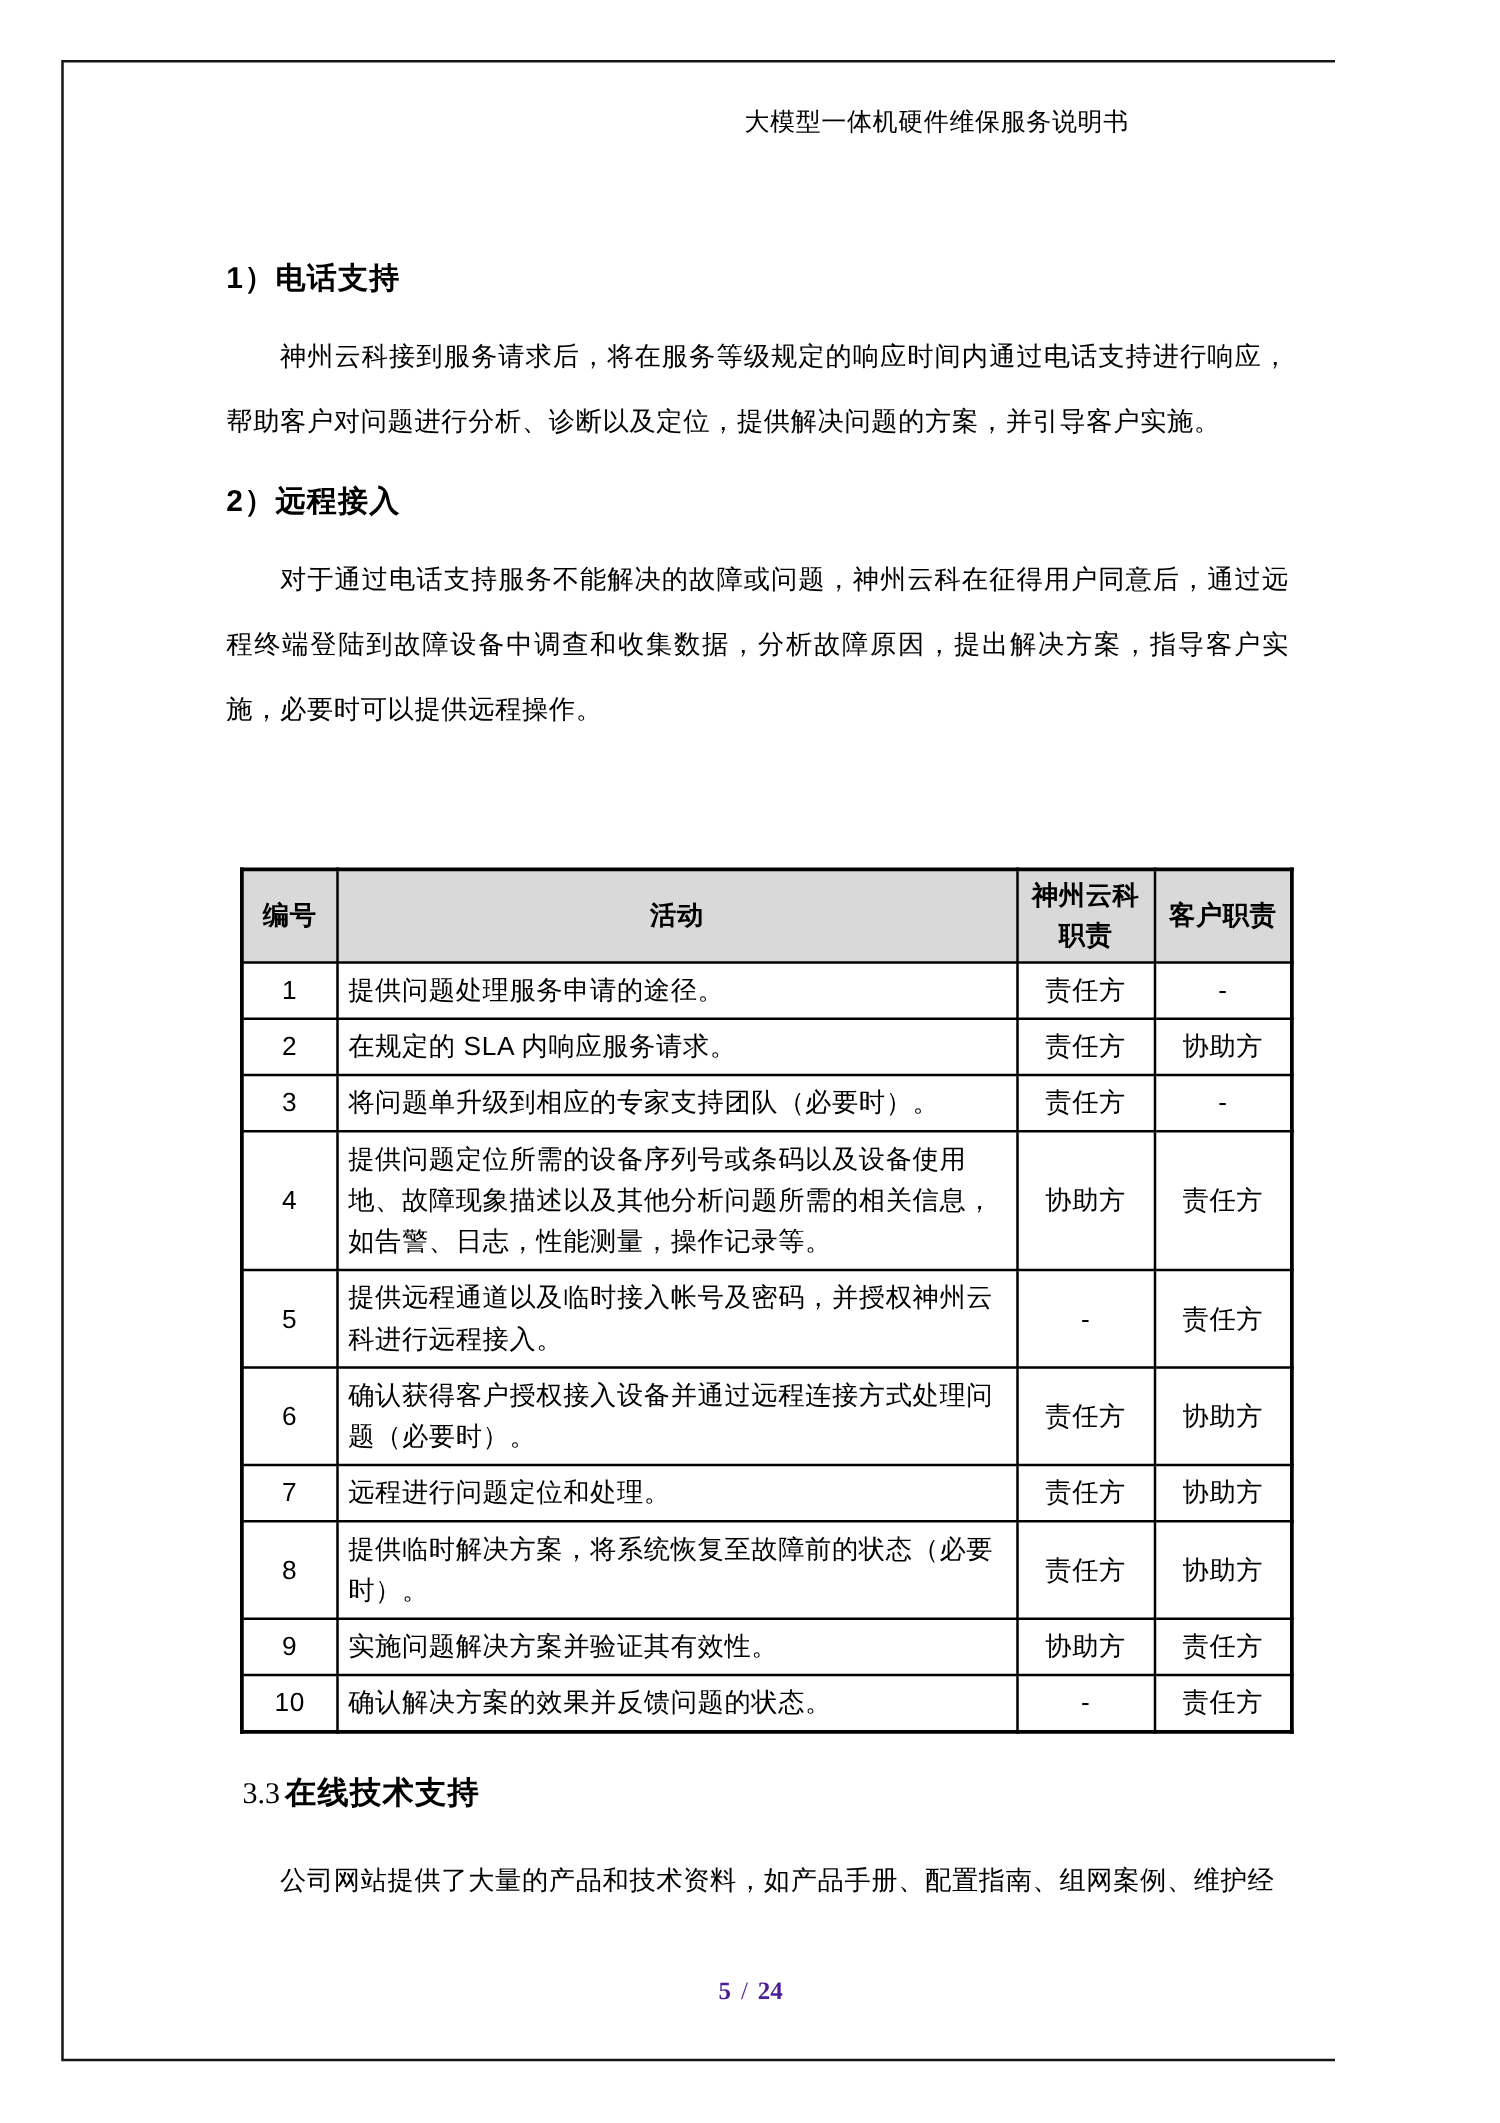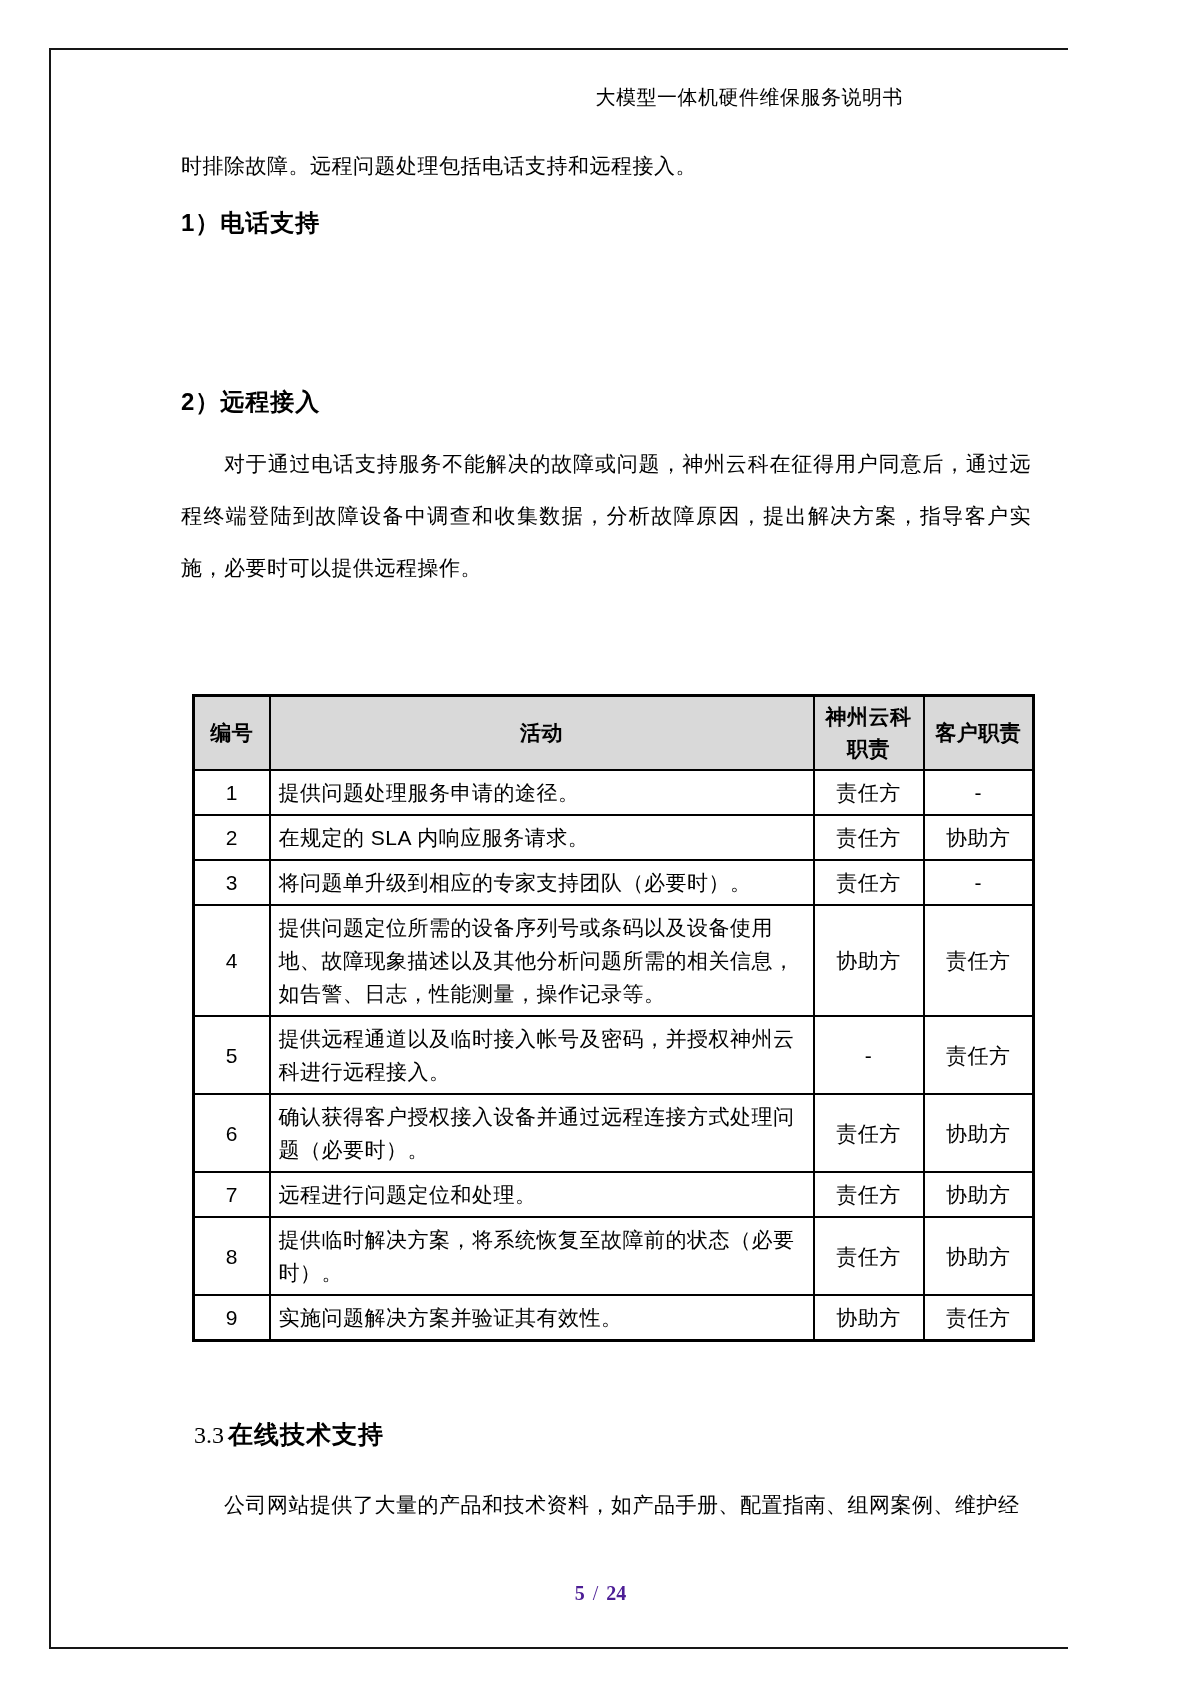--- a/index.html
+++ b/index.html
@@ -65,24 +65,24 @@
 </style>
 </head>
 <body>
 
 <div class="page">
 
   <div class="border-frame"></div>
 
   <div class="doc-header">大模型一体机硬件维保服务说明书</div>
 
-  <div class="body-text" style="top:140px;">时排除故障。远程问题处理包括电话支持和远程接入。</div>
 
   <div class="heading" style="top:206px;">1）电话支持</div>
 
+  <div class="body-text indent" style="top:260px;">神州云科接到服务请求后，将在服务等级规定的响应时间内通过电话支持进行响应，帮助客户对问题进行分析、诊断以及定位，提供解决问题的方案，并引导客户实施。</div>
 
   <div class="heading" style="top:385px;">2）远程接入</div>
 
   <div class="body-text indent" style="top:438px;">对于通过电话支持服务不能解决的故障或问题，神州云科在征得用户同意后，通过远程终端登陆到故障设备中调查和收集数据，分析故障原因，提出解决方案，指导客户实施，必要时可以提供远程操作。</div>
 
 
   <table class="resp">
     <colgroup>
       <col style="width:76px">
         <col style="width:544px">
@@ -146,20 +146,26 @@
       <td class="act">提供临时解决方案，将系统恢复至故障前的状态（必要时）。</td>
       <td class="c">责任方</td>
       <td class="c">协助方</td>
     </tr>
     <tr>
       <td class="c">9</td>
       <td class="act">实施问题解决方案并验证其有效性。</td>
       <td class="c">协助方</td>
       <td class="c">责任方</td>
     </tr>
+    <tr>
+      <td class="c">10</td>
+      <td class="act">确认解决方案的效果并反馈问题的状态。</td>
+      <td class="c">-</td>
+      <td class="c">责任方</td>
+    </tr>
   </tbody>
     </table>
 
   <div class="h33">
     <span class="num">3.3</span><span class="ttl">在线技术支持</span>
   </div>
 
   <div class="body-text indent" style="top:1479px;">公司网站提供了大量的产品和技术资料，如产品手册、配置指南、组网案例、维护经</div>
 
   <div class="doc-footer">

